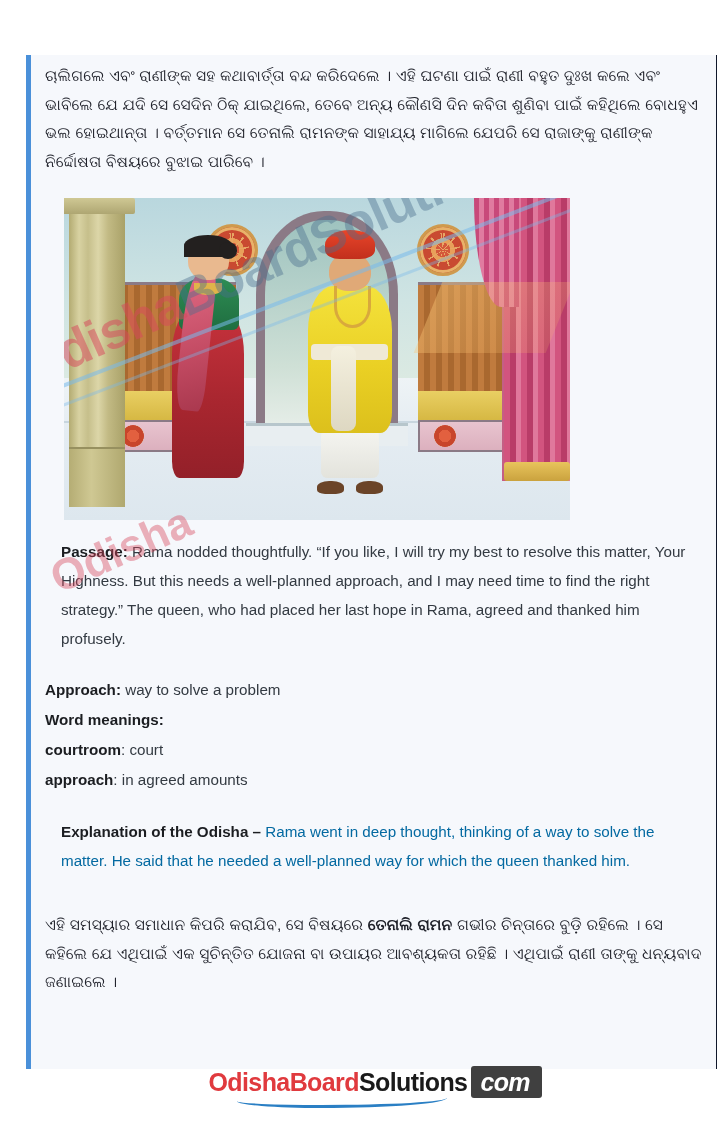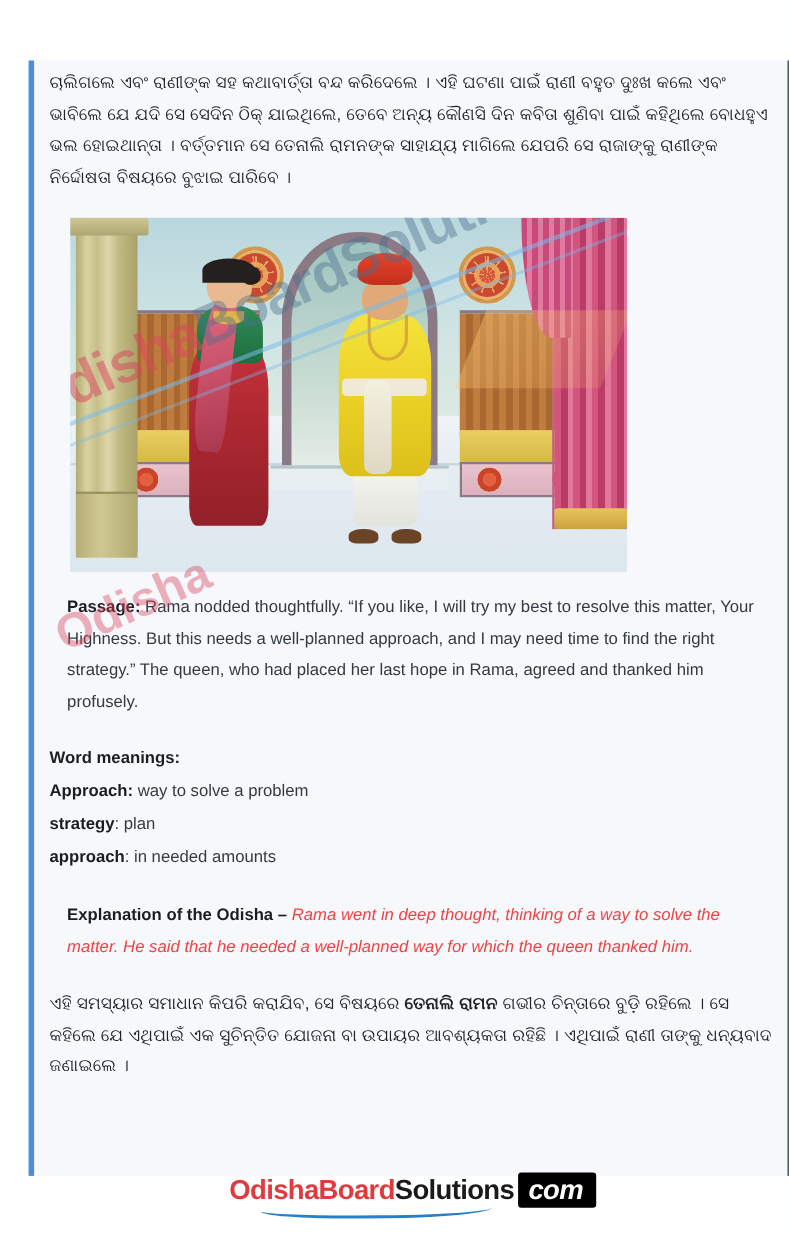--- a/index.html
+++ b/index.html
@@ -61,41 +61,40 @@
     font-size: 15.2px;
     line-height: 29px;
     color: #333a42;
     margin: 16px;
   }
   .en-para b, .lbl {
     color: #1b1d21;
     font-weight: bold;
   }
   .italic {
-    font-style: italic;
-    color: #ef4444;
+    color: #0369a1;
   }
 
   .wm-block { margin-top: 17px; }
 
   .meanings {
     margin-top: 22px;
     font-size: 15.2px;
     line-height: 30px;
     color: #333a42;
   }
   .meanings div { white-space: nowrap; }
 
   .explain {
     margin-top: 22px;
     font-size: 15.2px;
     line-height: 29px;
   }
 
-  .odia-block2 { margin-top: 24px; }
+  .odia-block2 { margin-top: 36px; }
 
   .spacer-gap { height: 64px; }
 
   .bottom-passage { margin-top: 0; }
 
   
   .illus-wrap {
     position: relative;
     width: 506px;
     height: 322px;
@@ -442,21 +441,21 @@
     line-height: 30px;
   }
   .logo-odisha { color: #e03a3e; }
   .logo-board  { color: #e03a3e; }
   .logo-solutions { color: #1a1a1a; }
   .logo-com-wrap {
     display: inline-block;
     position: relative;
     margin-left: 4px;
     padding: 1px 12px 1px 9px;
-    background: #000000;
+    background: #404040;
     border-radius: 3px;
     color: #ffffff;
     font-style: italic;
   }
   .logo-swoosh {
     position: absolute;
     left: 28px;
     bottom: 2px;
     width: 210px;
     height: 14px;
@@ -551,30 +550,30 @@
       <div class="wm-overflow">Odisha</div>
 
       <div class="wm-block">
         <p class="en-para">
           <b class="lbl">Passage:</b><span> Rama nodded thoughtfully. “If you like, I will try my best to resolve this matter, Your Highness. But this needs a well-planned approach, and I may need time to find the right strategy.” The queen, who had placed her last hope in Rama, agreed and thanked him profusely.</span>
         </p>
       </div>
 
       <div class="meanings">
         <div>
+          <b class="lbl">Approach:</b><span> way to solve a problem</span>
+        </div>
+        <div>
           <b class="lbl">Word meanings:</b>
         </div>
         <div>
-          <b class="lbl">Approach:</b><span> way to solve a problem</span>
+          <b class="lbl">courtroom</b><span>: court</span>
         </div>
         <div>
-          <b class="lbl">strategy</b><span>: plan</span>
-        </div>
-        <div>
-          <b class="lbl">approach</b><span>: in needed amounts</span>
+          <b class="lbl">approach</b><span>: in agreed amounts</span>
         </div>
       </div>
 
       <p class="en-para explain">
         <b class="lbl">Explanation of the Odisha –</b><span class="italic"> Rama went in deep thought, thinking of a way to solve the matter. He said that he needed a well-planned way for which the queen thanked him.</span>
       </p>
 
       <p class="odia-para second odia-block2">
         <span>ଏହି ସମସ୍ୟାର ସମାଧାନ କିପରି କରାଯିବ, ସେ ବିଷୟରେ </span><span class="odia-bold">ତେନାଲି ରାମନ</span><span> ଗଭୀର ଚିନ୍ତାରେ ବୁଡ଼ି ରହିଲେ । ସେ କହିଲେ ଯେ ଏଥିପାଇଁ ଏକ ସୁଚିନ୍ତିତ ଯୋଜନା ବା ଉପାୟର ଆବଶ୍ୟକତା ରହିଛି । ଏଥିପାଇଁ ରାଣୀ ତାଙ୍କୁ ଧନ୍ୟବାଦ ଜଣାଇଲେ ।</span>
       </p>

